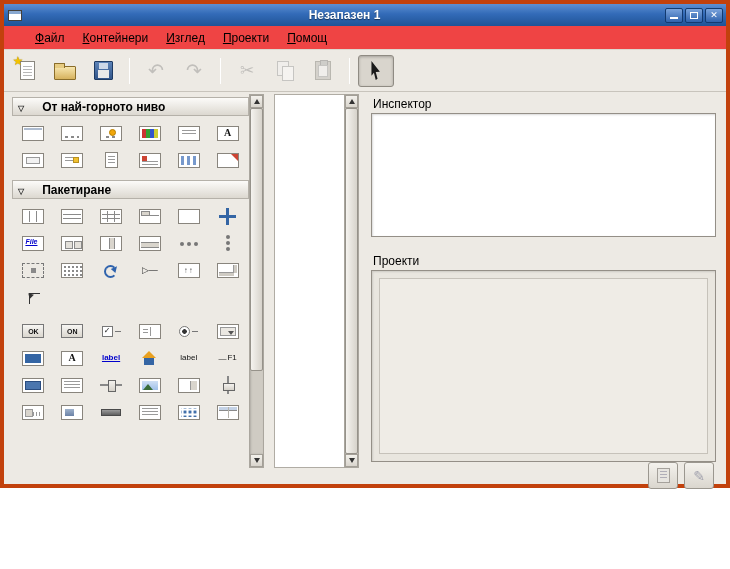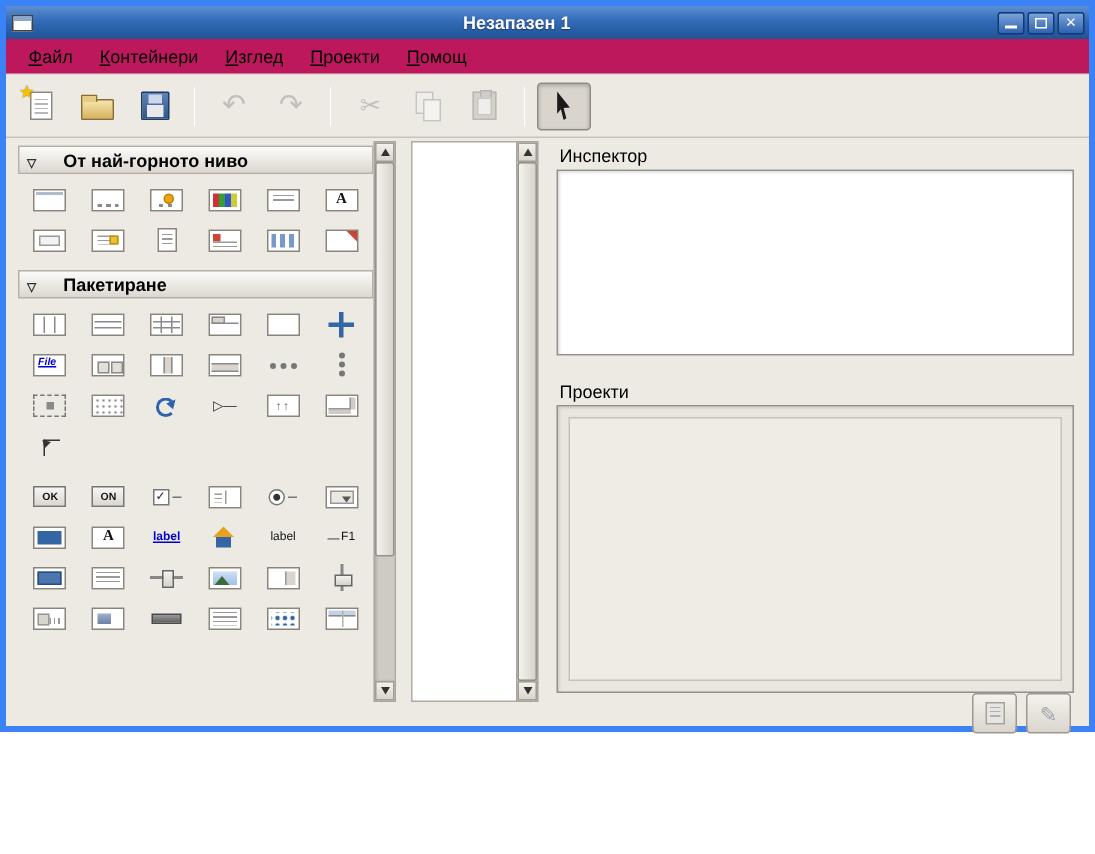--- a/index.html
+++ b/index.html
@@ -1,35 +1,35 @@
 <!DOCTYPE html>
 <html><head>
 <meta charset="utf-8">
 <style>
   html,body{margin:0;padding:0;background:#fff;}
   body{width:730px;height:569px;font-family:"Liberation Sans",sans-serif;font-size:12px;color:#000;}
   *{box-sizing:border-box;}
   button{font:inherit;background:none;border:none;padding:0;cursor:default;}
 
-  .window{width:730px;height:488px;border:4px solid #3b82f6;background:#edeae4;display:flex;flex-direction:column;}
+  .window{width:730px;height:488px;border:4px solid #c2410c;background:#edeae4;display:flex;flex-direction:column;}
 
   
   .titlebar{height:22px;flex:none;display:flex;align-items:center;padding:0 3px;
     background:linear-gradient(#5d8fd2 0%,#336bb8 45%,#1f5396 100%);color:#fff;}
   .win-icon{width:14px;height:11px;background:#fff;border:1px solid #44403a;position:relative;margin:0 4px 0 1px;flex:none;}
   .win-icon::before{content:"";position:absolute;top:0;left:0;right:0;height:3px;background:#89a8d0;}
   .tb-title{flex:1;text-align:center;font-weight:bold;font-size:12px;text-shadow:0 1px 1px rgba(0,0,0,.45);}
   .wbtn{width:18px;height:15px;margin-left:2px;flex:none;position:relative;
     background:linear-gradient(#7aa3dc,#2f63ad);border:1px solid #123a70;border-radius:2px;}
   .wbtn.min::before{content:"";position:absolute;left:4px;right:4px;bottom:3px;height:2px;background:#fff;}
   .wbtn.max::before{content:"";position:absolute;top:3px;left:4px;right:4px;bottom:3px;border:1px solid #fff;}
   .wbtn.close::before{content:"✕";position:absolute;inset:0;color:#fff;font-size:9px;line-height:13px;text-align:center;}
 
   
-  .menubar{height:24px;flex:none;display:flex;align-items:center;padding-left:6px;background:#be185d;border-bottom:1px solid #dcd8d0;text-align:center;}
+  .menubar{height:24px;flex:none;display:flex;align-items:center;padding-left:22px;background:#ef4444;border-bottom:1px solid #dcd8d0;text-align:center;}
   .menu-item{display:inline-block;padding:4px 9px;}
   .menu-item::first-letter{text-decoration:underline;}
 
   
   .toolbar{height:42px;flex:none;display:flex;align-items:center;padding-left:5px;gap:2px;border-bottom:1px solid #c8c4bc;}
   .tb-btn{width:36px;height:32px;display:flex;align-items:center;justify-content:center;border:1px solid transparent;border-radius:3px;}
   .tb-btn.pressed{background:#d9d5cd;border:1px solid #8f8b83;box-shadow:inset 0 1px 3px rgba(0,0,0,.25);}
   .tb-btn.disabled .tbg{opacity:.45;filter:grayscale(85%);}
   .tb-sep{width:1px;height:26px;background:#c1bdb5;border-right:1px solid #fff;margin:0 6px;flex:none;}
   .tbg{display:flex;align-items:center;justify-content:center;}

